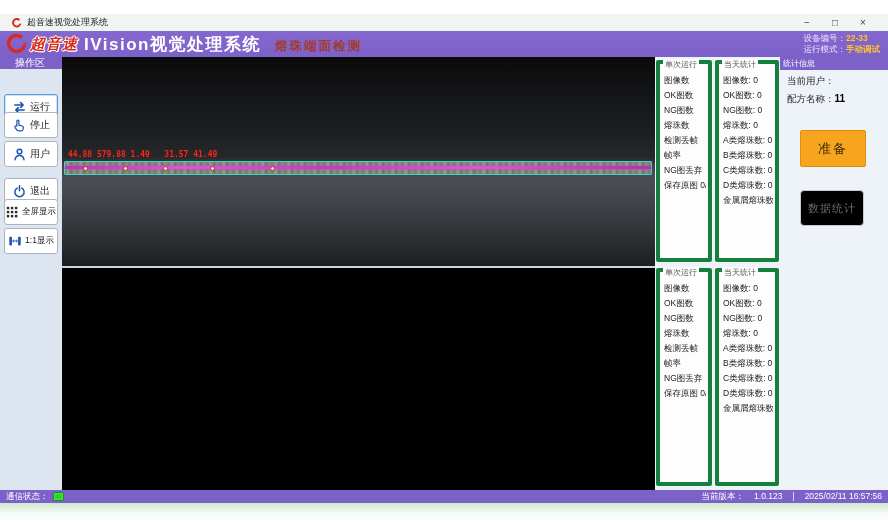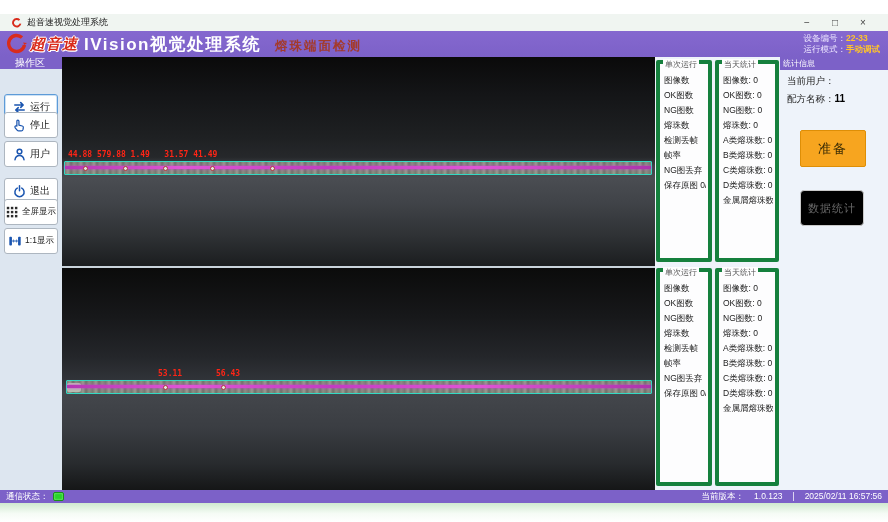--- a/index.html
+++ b/index.html
@@ -213,29 +213,20 @@
       <div class="bead bead1">
         <div class="mline"></div>
         <div class="marker" style="left:18px; top:4px;"></div>
         <div class="marker" style="left:58px; top:4px;"></div>
         <div class="marker" style="left:98px; top:4px;"></div>
         <div class="marker" style="left:145px; top:4px;"></div>
         <div class="marker" style="left:205px; top:4px;"></div>
       </div>
     </div>
     <div class="vdivider"></div>
-    <div class="viewer viewer2">
-      <span class="anno anno2a">53.11</span>
-      <span class="anno anno2b">56.43</span>
-      <div class="bead bead2">
-        <div class="mline"></div>
-        <div class="marker" style="left:96px; top:4px;"></div>
-        <div class="marker" style="left:154px; top:4px;"></div>
-      </div>
-    </div>
   </div>
 
   <div class="stats">
 
     <div class="stats-section sec1">
       <div class="groupbox gb-run">
         <span class="legend">单次运行</span>
         <div class="row">图像数</div>
         <div class="row">OK图数</div>
         <div class="row">NG图数</div>

